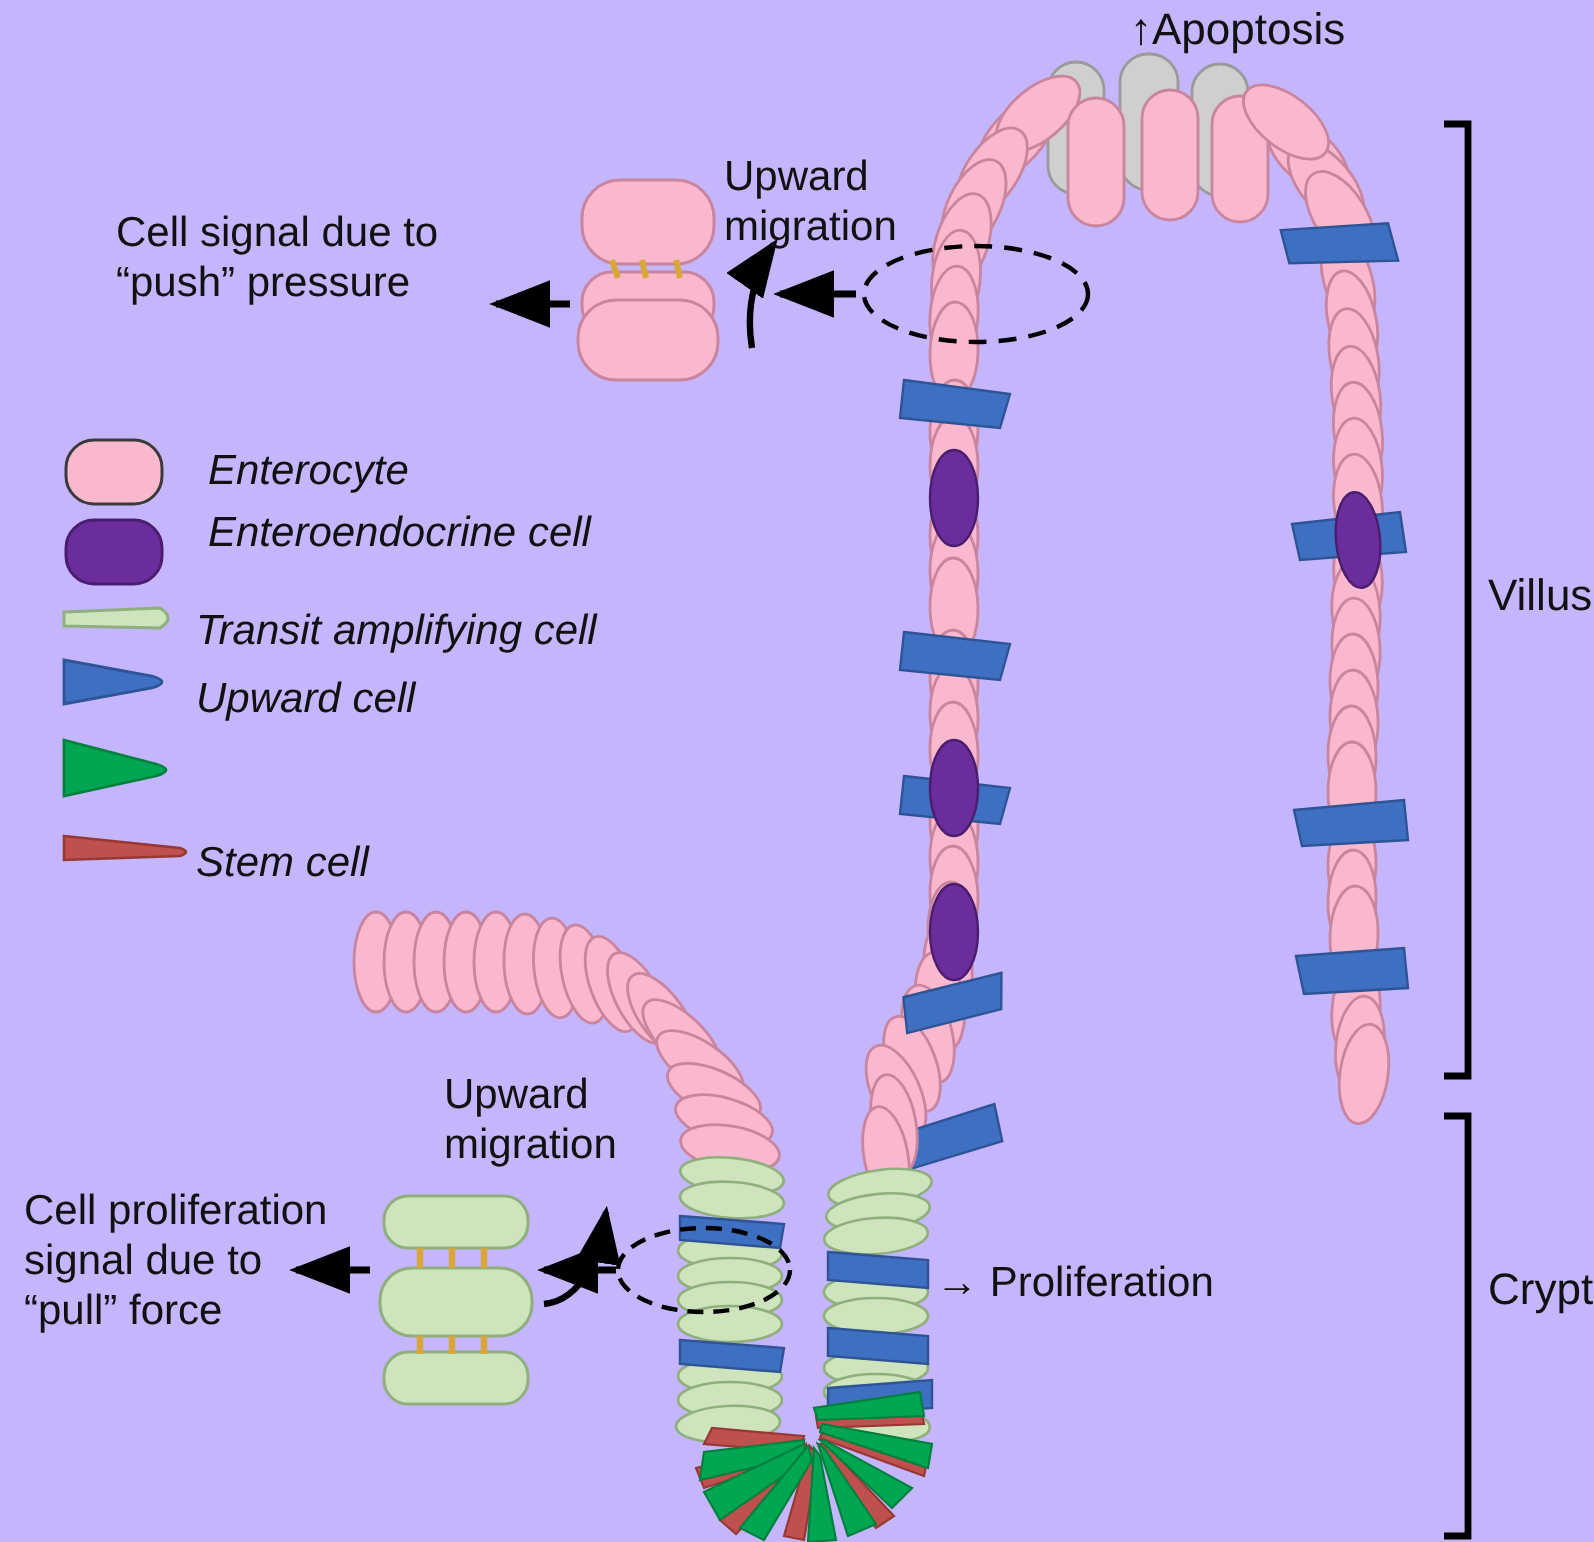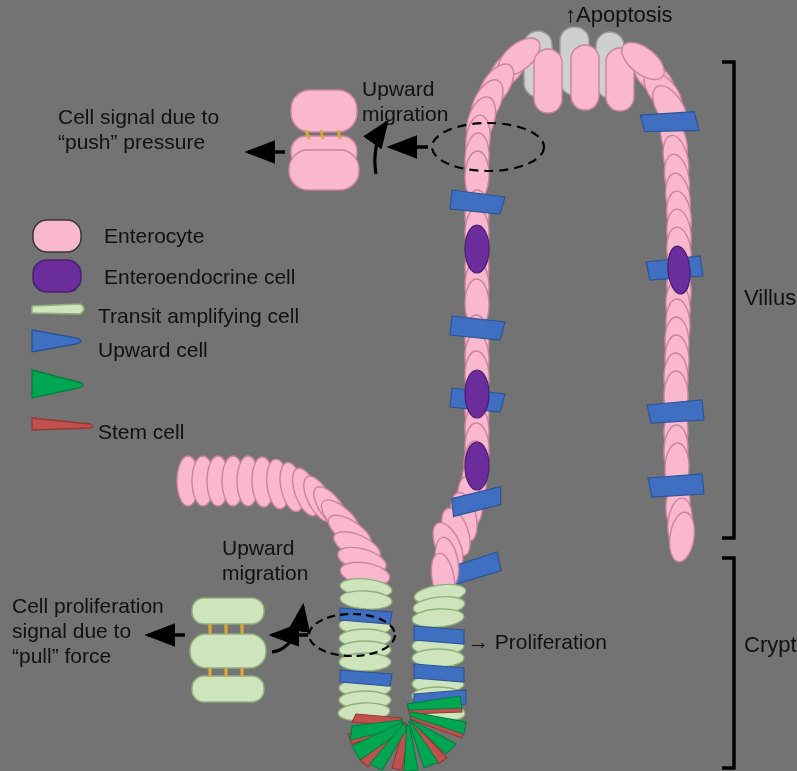--- a/index.html
+++ b/index.html
@@ -1,22 +1,22 @@
 <!DOCTYPE html>
 <html><head>
 <meta charset="utf-8">
 <style>
   html,body{margin:0;padding:0;background:#fff;}
   body{width:797px;height:771px;overflow:hidden;
        font-family:"Liberation Sans","DejaVu Sans",sans-serif;color:#000;}
-  #stage{position:relative;width:797px;height:771px;background:#737373;}
+  #stage{position:relative;width:797px;height:771px;background:#c4b5fd;}
   svg#figure{position:absolute;left:0;top:0;width:797px;height:771px;}
   .lbl{position:absolute;font-size:21px;line-height:25px;color:#111;white-space:pre;}
   .lbl.big{font-size:22px;}
-  .legend-label{position:absolute;font-size:21px;line-height:24px;color:#111;white-space:nowrap;}
+  .legend-label{position:absolute;font-size:21px;line-height:24px;color:#111;white-space:nowrap;font-style:italic;}
   .bracket-label{position:absolute;font-size:22px;color:#111;}
 </style>
 </head>
 <body>
 
 <div id="stage">
 
 <svg id="figure" viewBox="0 0 797 771">
   <defs>
     <marker id="arrowhead" markerWidth="9" markerHeight="7" refX="8" refY="3.5" orient="auto">
@@ -280,18 +280,18 @@
 <svg style="position:absolute;left:28px;top:218px;width:70px;height:226px;" viewBox="0 0 70 226">
   <rect x="5" y="2" width="48" height="32" rx="14" fill="#F9B8CE" stroke="#3a3a3a" stroke-width="1.5"></rect>
   <rect x="5" y="42" width="48" height="32" rx="14" fill="#6B2D9B" stroke="#4A1E6E" stroke-width="1.5"></rect>
   <path d="M 4 88 L 52 86 Q 60 91 52 96 L 4 95 Z" fill="#CDE4BC" stroke="#8FAF7C" stroke-width="1.5"></path>
   <path d="M 4 112 L 48 120 Q 58 123 48 126 L 4 134 Z" fill="#3F6FC0" stroke="#2E5496" stroke-width="1.4"></path>
   <path d="M 4 152 L 50 164 Q 60 167 50 170 L 4 180 Z" fill="#00A651" stroke="#00803E" stroke-width="1.4"></path>
   <path d="M 4 200 L 62 206 Q 68 208 62 210 L 4 212 Z" fill="#C0504D" stroke="#963834" stroke-width="1.3"></path>
 </svg>
 
 <div class="legend-label" style="left:104px;top:224px;">Enterocyte</div>
-<div class="legend-label" style="left:104px;top:265px;">Enteroendocrine cell</div>
+<div class="legend-label" style="left:104px;top:255px;">Enteroendocrine cell</div>
 <div class="legend-label" style="left:98px;top:304px;">Transit amplifying cell</div>
 <div class="legend-label" style="left:98px;top:338px;">Upward cell</div>
 <div class="legend-label" style="left:98px;top:420px;">Stem cell</div>
 
 </div>
 
 </body></html>

